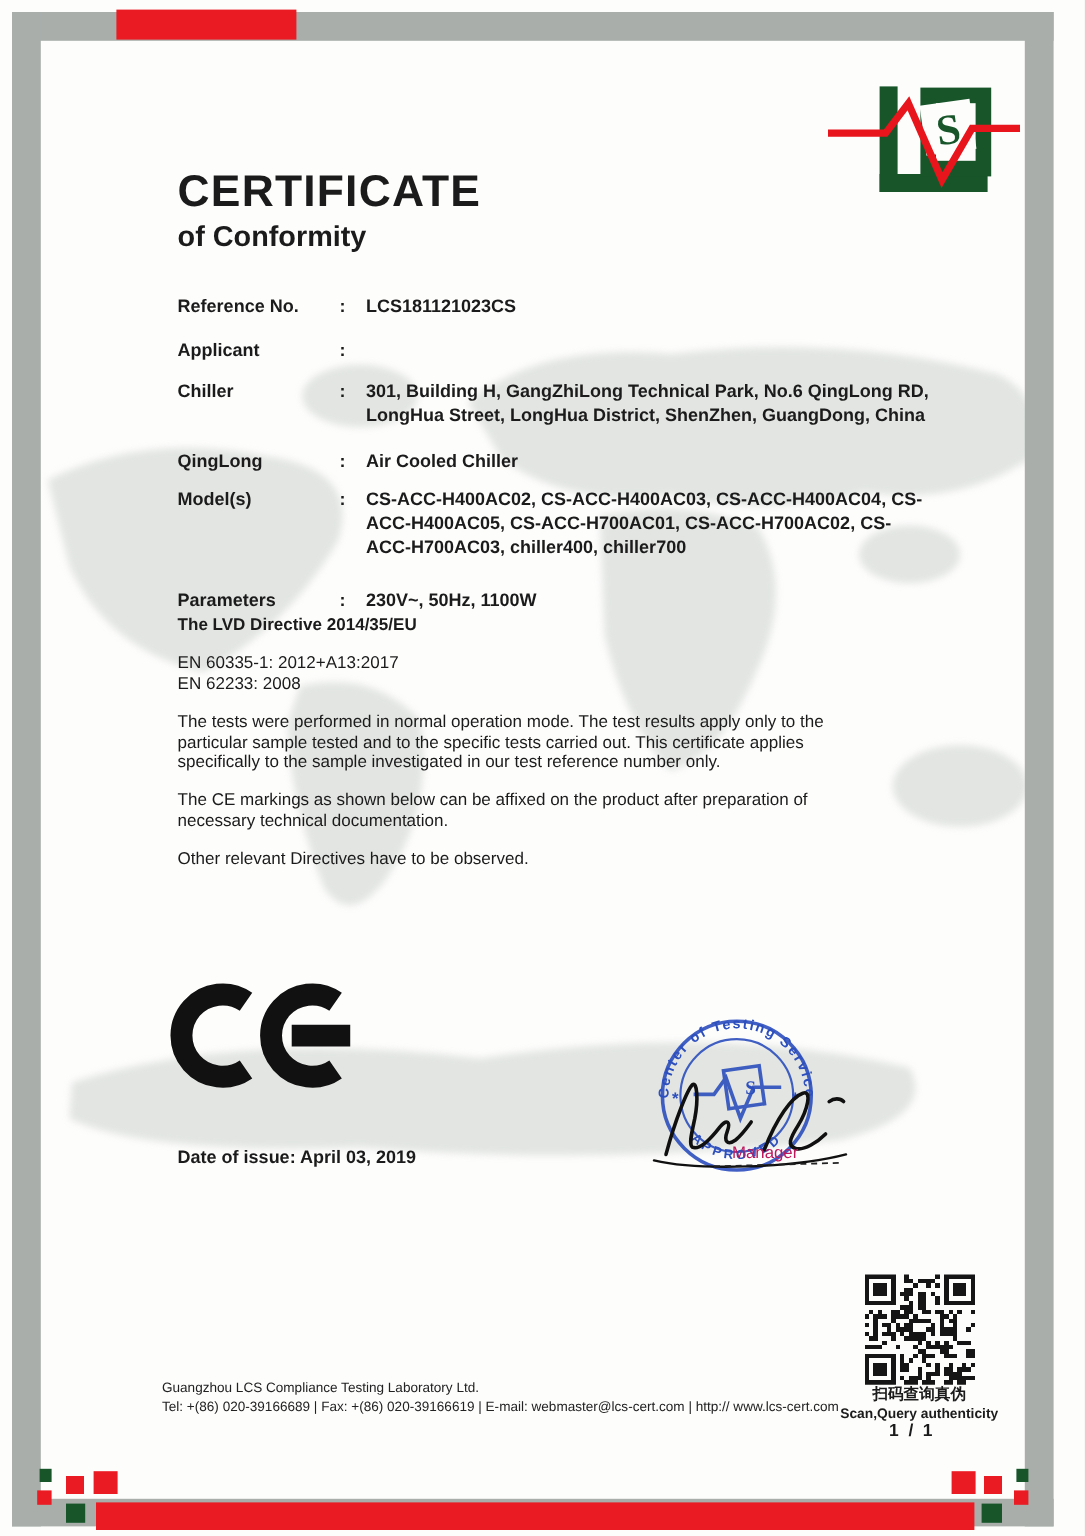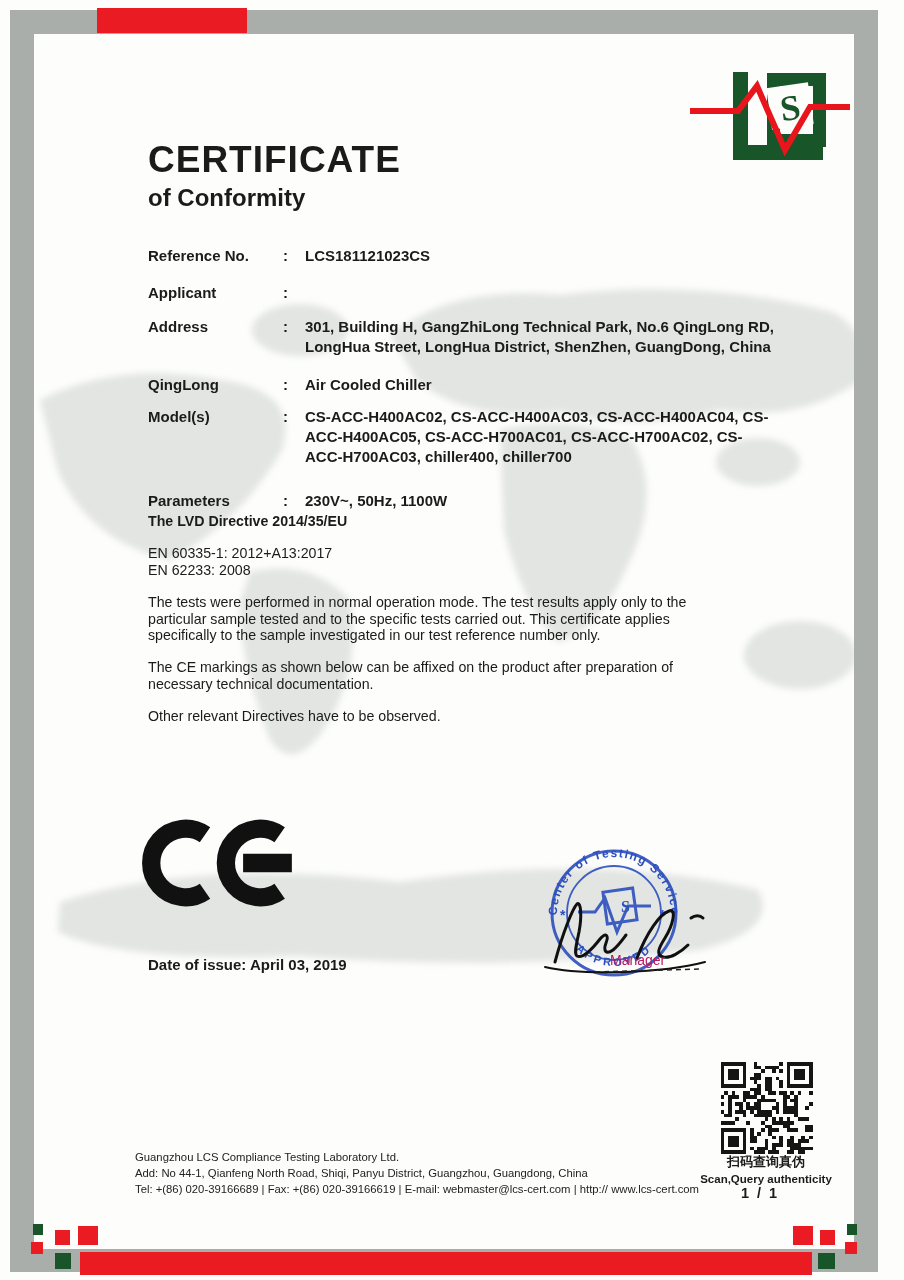--- a/index.html
+++ b/index.html
@@ -107,21 +107,21 @@
     <div class="frow" style="margin-bottom:17px;">
       <span class="lab">Reference No.</span>
       <span class="col">:</span>
       <span class="val">LCS181121023CS</span>
     </div>
     <div class="frow" style="margin-bottom:14px;">
       <span class="lab">Applicant</span>
       <span class="col">:</span>
     </div>
     <div class="frow" style="margin-bottom:18px;">
-      <span class="lab">Address</span>
+      <span class="lab">Chiller</span>
       <span class="col">:</span>
       <span class="val">301, Building H, GangZhiLong Technical Park, No.6 QingLong RD, LongHua Street, LongHua District, ShenZhen, GuangDong, China</span>
     </div>
     <div class="frow" style="margin-bottom:12px;">
       <span class="lab">QingLong</span>
       <span class="col">:</span>
       <span class="val">Air Cooled Chiller</span>
     </div>
     <div class="frow" style="margin-bottom:24px;">
       <span class="lab">Model(s)</span>
@@ -183,21 +183,20 @@
       <path d="M 104 118 C 114 92 127 74 136 71 C 144 68 140 85 132 98 C 125 109 123 115 130 117 C 137 119 148 112 155 105"></path>
       <path d="M 158 78 C 162 75 167 75 170 78"></path>
       <path d="M 12 127 C 50 136 130 133 172 122" stroke-width="2"></path>
     </g>
     <line x1="62" y1="132" x2="168" y2="129" stroke="#222" stroke-width="1.5" stroke-dasharray="5,4"></line>
   </svg>
   <div class="manager">Manager</div>
 
   <div class="footer">
     <div>Guangzhou LCS Compliance Testing Laboratory Ltd.</div>
-    <div>Add: No 44-1, Qianfeng North Road, Shiqi, Panyu District, Guangzhou, Guangdong, China</div>
     <div>Tel: +(86) 020-39166689  |  Fax: +(86) 020-39166619   |  E-mail: webmaster@lcs-cert.com  |  http:// www.lcs-cert.com</div>
   </div>
 
   <svg id="qr-svg" class="qr" width="97" height="92" viewBox="0 0 25 25" shape-rendering="crispEdges">
       <rect x="9" y="0" width="1" height="1" fill="#151515"></rect>
       <rect x="16" y="0" width="1" height="1" fill="#151515"></rect>
       <rect x="9" y="1" width="1" height="1" fill="#151515"></rect>
       <rect x="10" y="1" width="1" height="1" fill="#151515"></rect>
       <rect x="12" y="1" width="1" height="1" fill="#151515"></rect>
       <rect x="13" y="1" width="1" height="1" fill="#151515"></rect>

